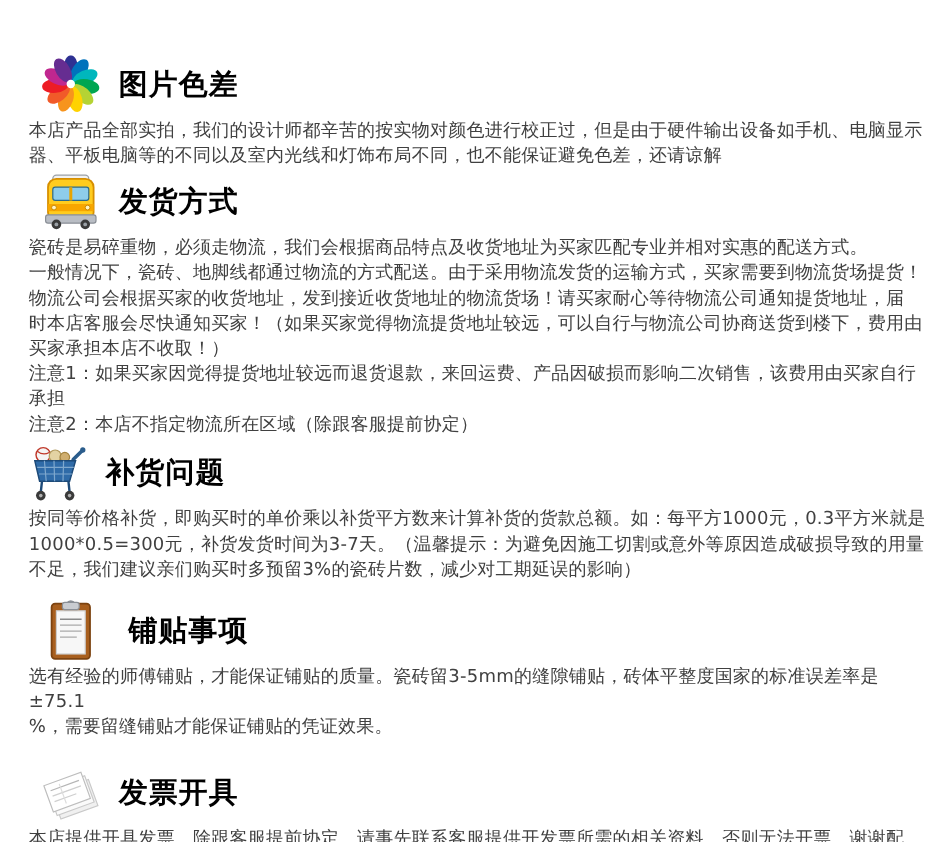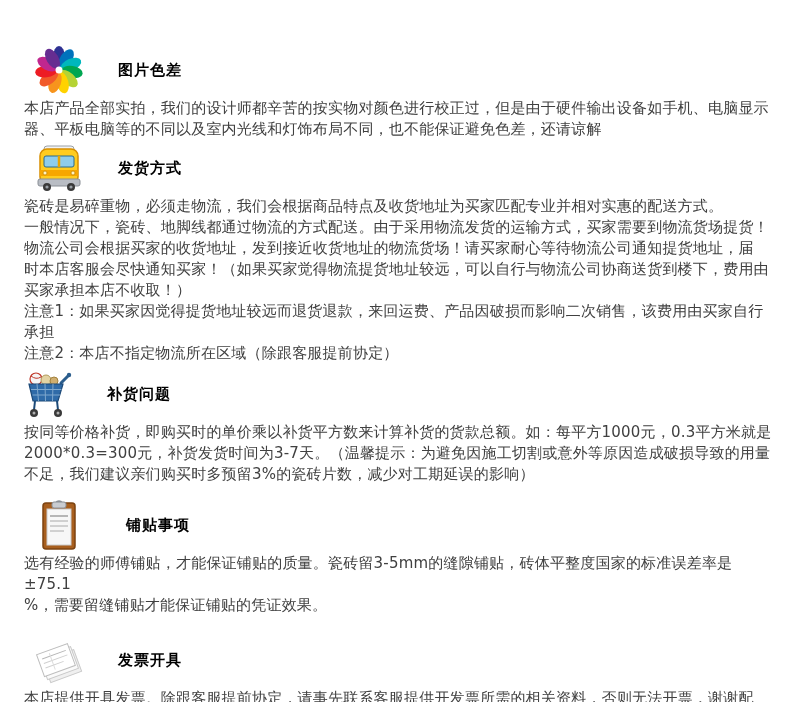--- a/index.html
+++ b/index.html
@@ -13,21 +13,21 @@
   .section { }
   .section-header {
     display:flex; align-items:center;
     padding-left:31px; height:52px; gap:12px;
   }
   .icon-slot {
     width:56px; height:52px; flex:0 0 56px;
     display:flex; align-items:center; justify-content:center;
   }
   .section-title {
-    font-size:15px; font-weight:bold; color:#000000; letter-spacing:1px;margin-left:19px;
+    font-size:24px; font-weight:bold; color:#000000; letter-spacing:1px;
   }
   .section-body {
     margin:2px 18px 0 24px;
     font-size:15px; line-height:21px;
     color:#404040;
     white-space:pre-line;
     letter-spacing:0.2px;
   }
   .mt2  { margin-top:2px; }
   .mt4  { margin-top:4px;padding-left:20px; }
@@ -113,21 +113,21 @@
           <path d="M13 33 L12 42 M35 33 L36 42" stroke="#1d4a78" stroke-width="2"></path>
           <circle cx="12" cy="45" r="4" fill="#3a3a3a"></circle>
           <circle cx="36" cy="45" r="4" fill="#3a3a3a"></circle>
           <circle cx="12" cy="45" r="1.5" fill="#b0b0b0"></circle>
           <circle cx="36" cy="45" r="1.5" fill="#b0b0b0"></circle>
         </svg>
       </span>
       <span class="section-title">补货问题</span>
     </div>
     <div class="section-body">按同等价格补货，即购买时的单价乘以补货平方数来计算补货的货款总额。如：每平方1000元，0.3平方米就是
-2000*0.3=300元，补货发货时间为3-7天。（温馨提示：为避免因施工切割或意外等原因造成破损导致的用量
+1000*0.5=300元，补货发货时间为3-7天。（温馨提示：为避免因施工切割或意外等原因造成破损导致的用量
 不足，我们建议亲们购买时多预留3%的瓷砖片数，减少对工期延误的影响）</div>
   </div>
 
   <div class="section">
     <div class="section-header mt14">
       <span class="icon-slot">
         <svg width="46" height="56" viewBox="0 0 46 56">
           <rect x="7" y="6" width="32" height="46" rx="3" fill="#a85f1e" stroke="#7c4310" stroke-width="1.5"></rect>
           <rect x="11" y="12" width="24" height="36" fill="#f7f7f7" stroke="#cccccc" stroke-width="1"></rect>
           <line x1="14" y1="19" x2="32" y2="19" stroke="#8a8a8a" stroke-width="1.2"></line>

